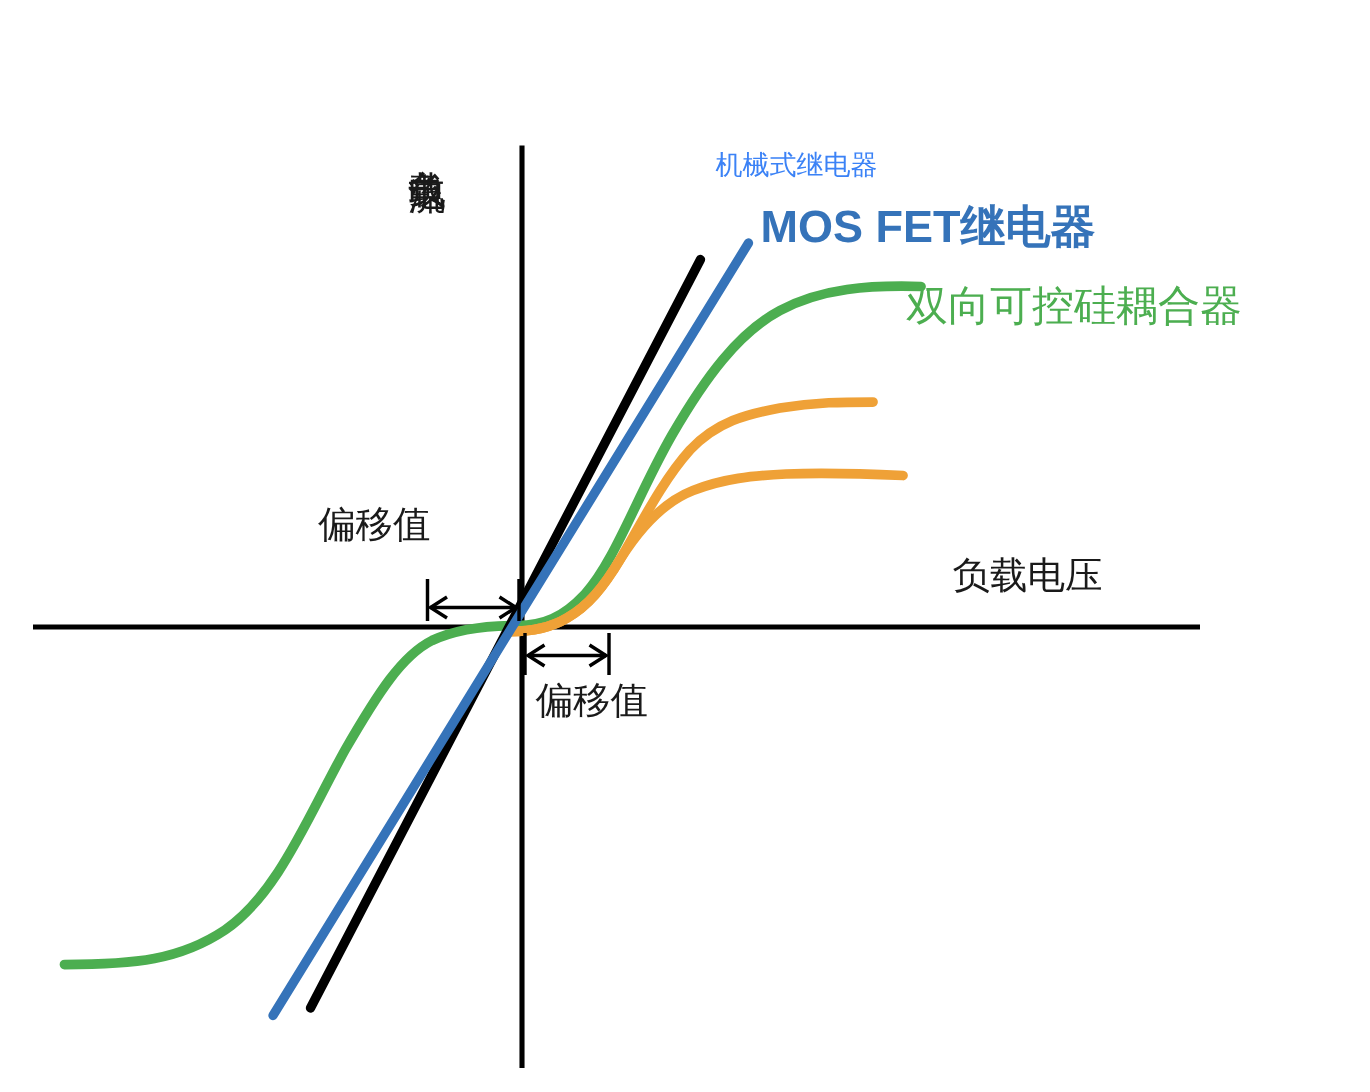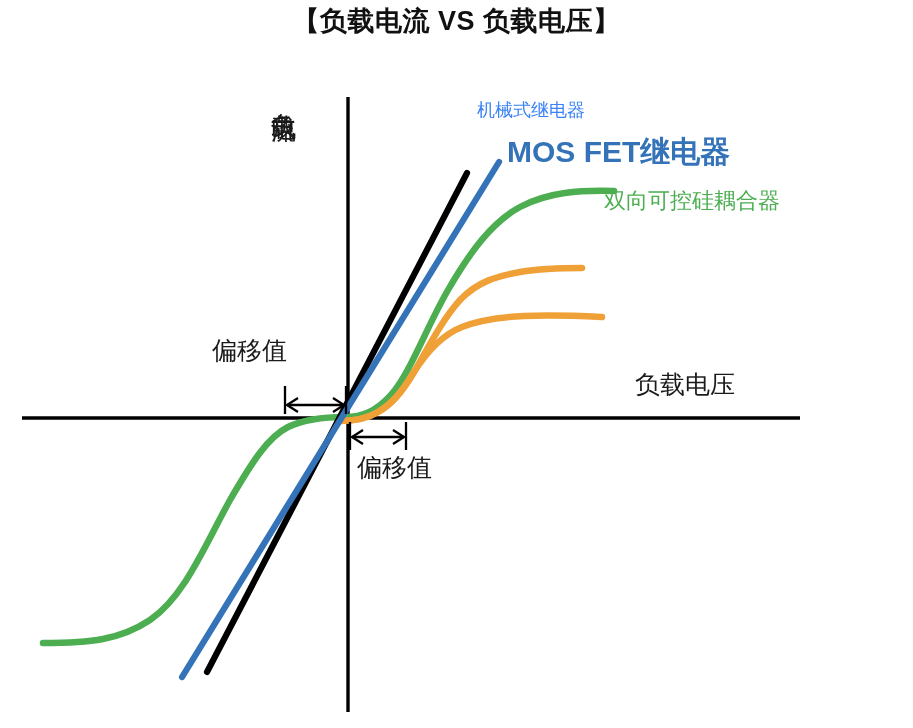--- a/index.html
+++ b/index.html
@@ -64,21 +64,21 @@
     color: #3b82f6;
   }
   #label-mosfet-relay {
     left: 507px; top: 137px;
     font-size: 30px;
     font-weight: bold;
     color: #3573B9;
   }
   #label-triac-coupler {
     left: 604px; top: 190px;
-    font-size: 22px;
+    font-size: 28px;
     color: #4CAE50;
   }
   #label-transistor-coupler {
     left: 629px; top: 294px;
     font-size: 25px;
     color: #EFA137;
   }
   #label-x-axis {
     left: 635px; top: 372px;
     font-size: 25px;
@@ -101,21 +101,20 @@
     left: 357px; top: 455px;
     font-size: 25px;
     color: #1a1a1a;
   }
 </style>
 </head>
 <body>
 
 <div id="chart-root">
 
-  <div id="chart-title" class="lbl">【负载电流 VS 负载电压】</div>
 
   <svg id="plot" width="913" height="728">
 
     <line class="axis-line" x1="22" y1="418" x2="800" y2="418"></line>
     <line class="axis-line" x1="348" y1="97" x2="348" y2="712"></line>
 
     <path class="curve curve-green" d="M 43,643
              C 90,643 120,640 150,620
              C 185,596 205,545 230,500
              C 252,462 268,437 288,427

